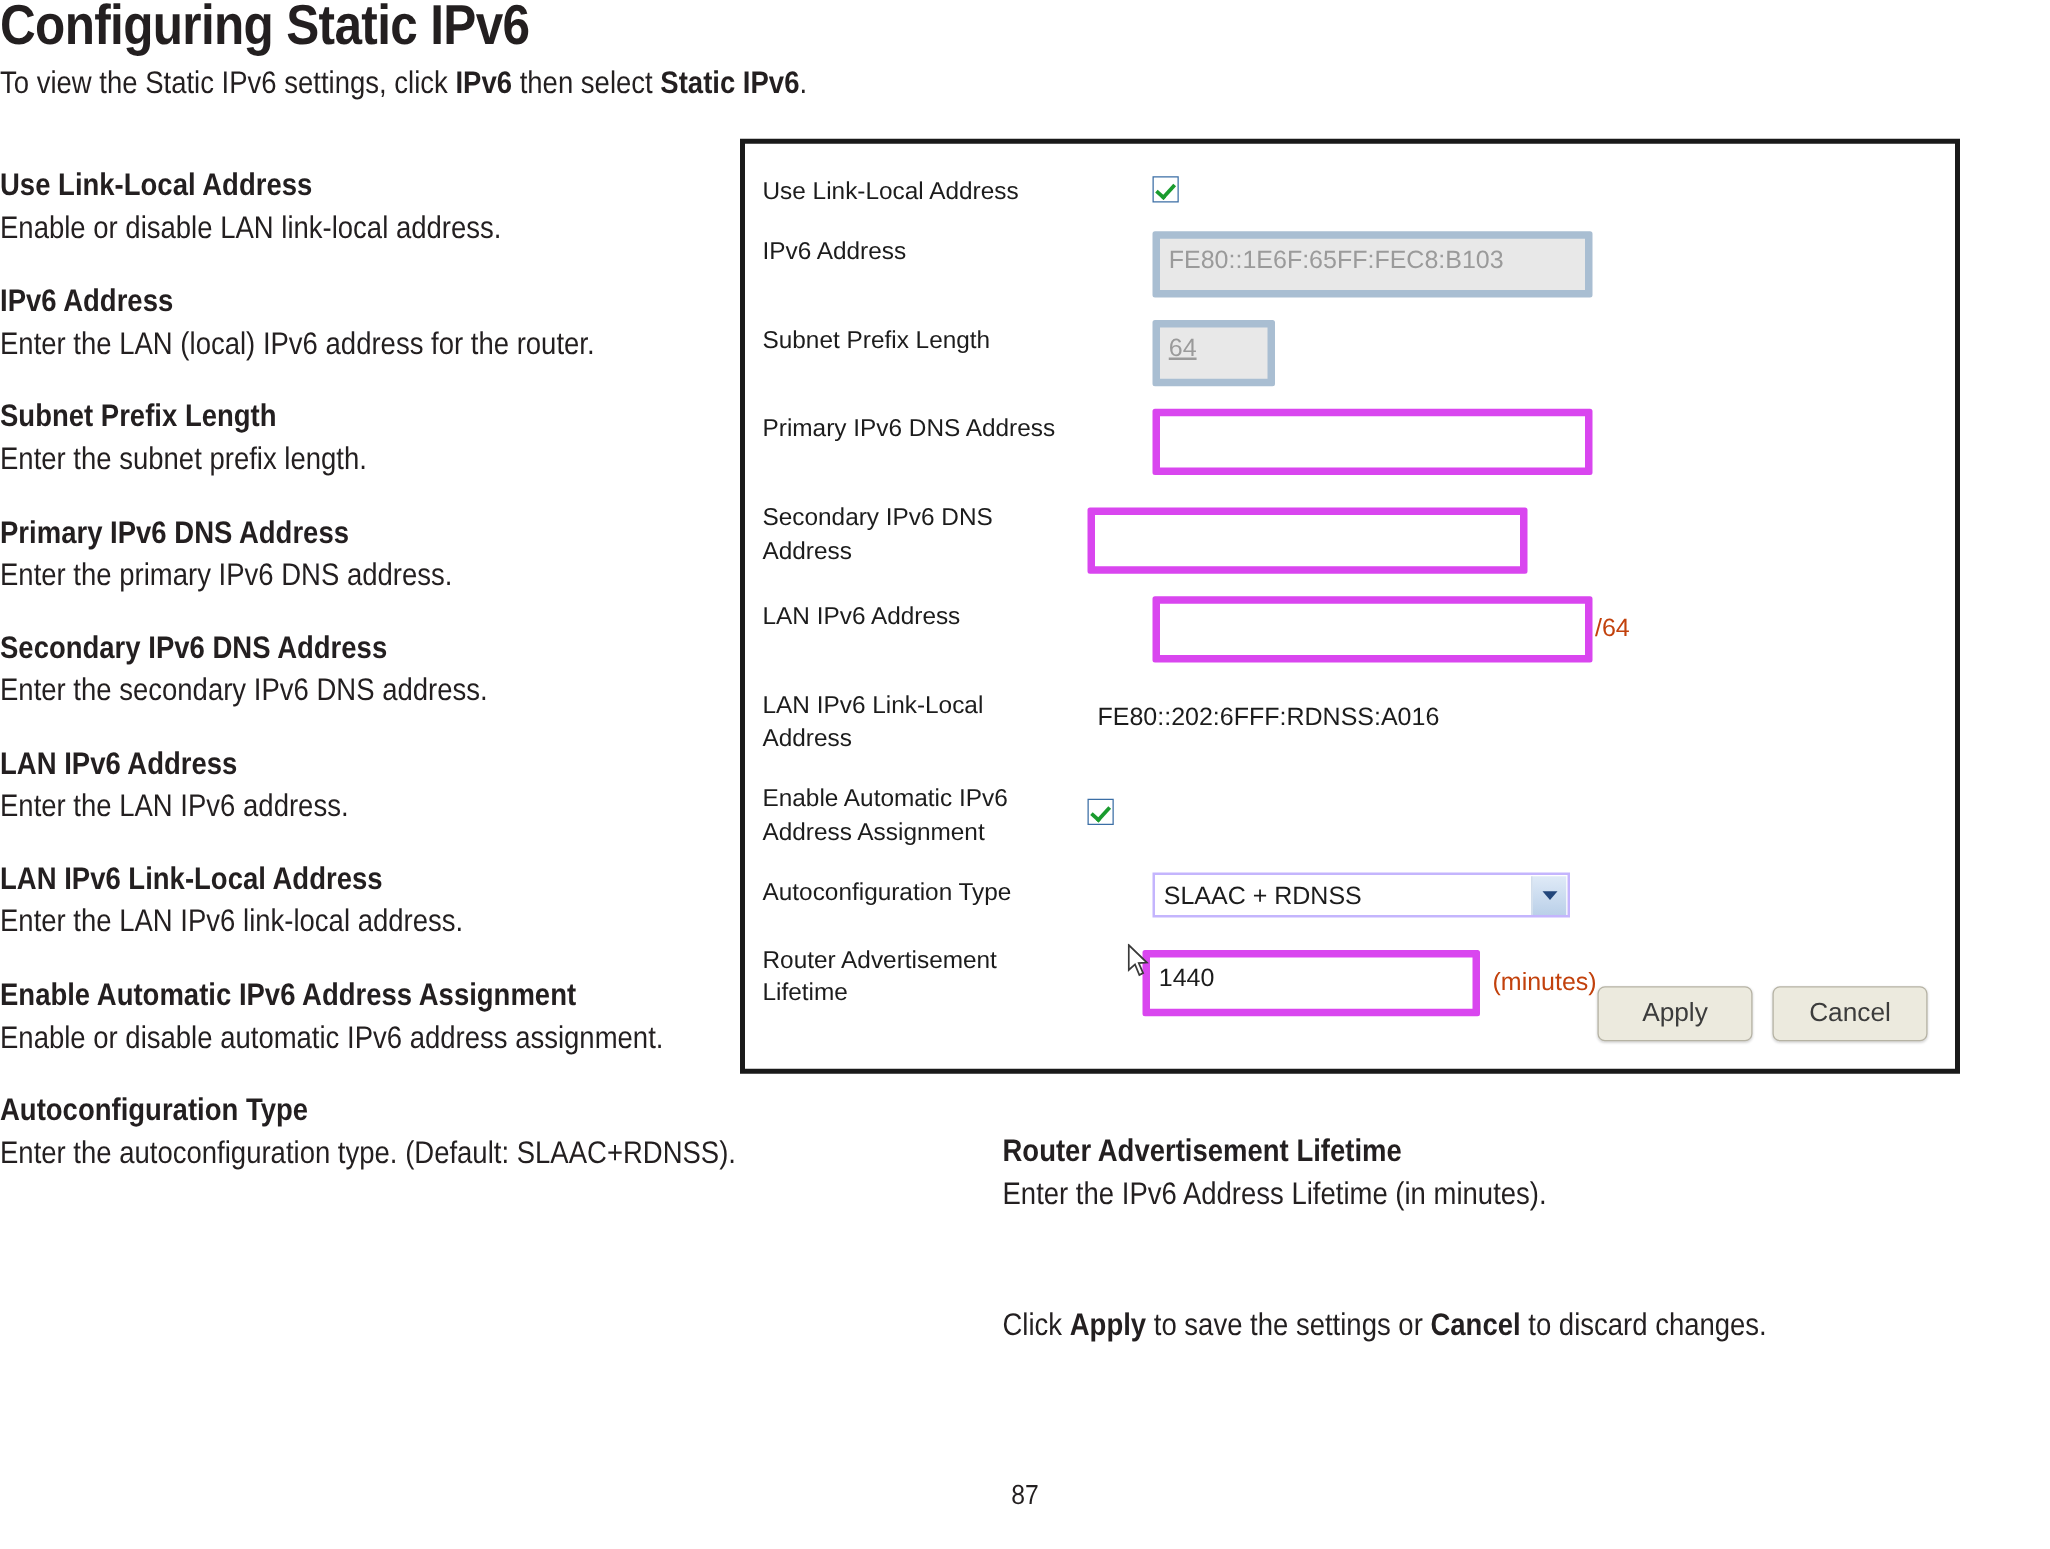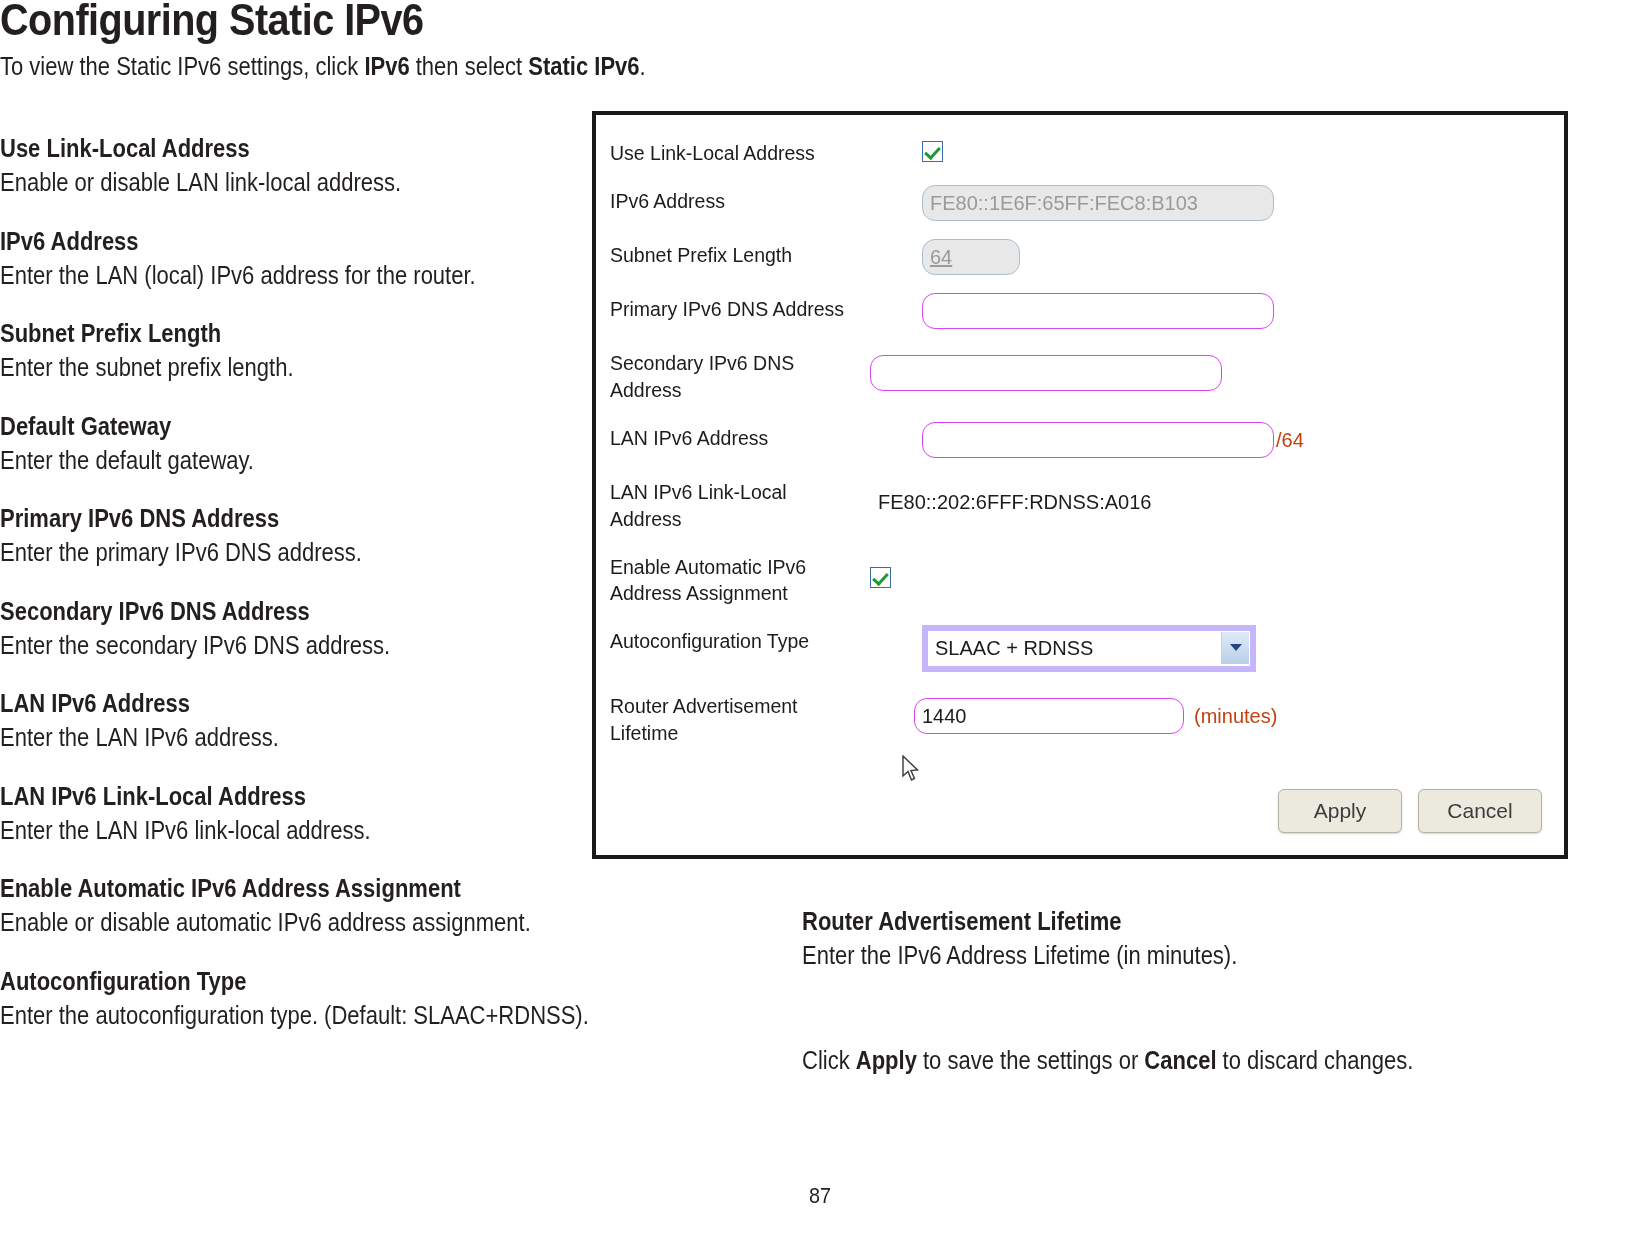--- a/index.html
+++ b/index.html
@@ -89,29 +89,29 @@
     width: 312px;
     flex: 0 0 312px;
     line-height: 1.38;
     padding-top: 3px;
     color: #1c1c1c;
   }
   .fctl { position: relative; flex: 1 1 auto; }
 
   .tbox {
     display: inline-block;
-    height: 36px;
-    border: 1px solid #d946ef;
+    height: 53px;
+    border: 6px solid #d946ef;
     background: #ffffff;
     vertical-align: middle;
     line-height: 34px;
     padding: 0 7px;
     font-size: 20px;
     color: #1c1c1c;
-    border-radius: 13px;
+    border-radius: 2px;
   }
   .tbox.disabled {
     background: #e8e8e8;
     color: #9a9a9a;
     border-color: #a9bed2;
   }
   .w-long  { width: 352px; }
   .w-short { width: 98px; text-decoration: underline; }
 
   .plain {
@@ -146,22 +146,22 @@
     left: 5px; top: 2px;
     width: 6px; height: 12px;
     border: solid #1a9b2e;
     border-width: 0 3px 3px 0;
     transform: rotate(42deg);
   }
 
   .sel {
     display: inline-block;
     position: relative;
-    width: 334px; height: 47px;
-    border: 6px solid #c4b5fd;
+    width: 334px; height: 36px;
+    border: 2px solid #c4b5fd;
     background: #ffffff;
     vertical-align: middle;
     font-size: 20px;
     line-height: 34px;
     padding: 0 34px 0 7px;
     color: #1c1c1c;
     white-space: nowrap;
     overflow: hidden;
   }
   .sel-arrow {
@@ -220,24 +220,20 @@
     </div>
     <div class="entry">
       <p class="term">IPv6 Address</p>
       <p class="desc">Enter the LAN (local) IPv6 address for the router.</p>
     </div>
     <div class="entry">
       <p class="term">Subnet Prefix Length</p>
       <p class="desc">Enter the subnet prefix length.</p>
     </div>
     <div class="entry">
-      <p class="term">Default Gateway</p>
-      <p class="desc">Enter the default gateway.</p>
-    </div>
-    <div class="entry">
       <p class="term">Primary IPv6 DNS Address</p>
       <p class="desc">Enter the primary IPv6 DNS address.</p>
     </div>
     <div class="entry">
       <p class="term">Secondary IPv6 DNS Address</p>
       <p class="desc">Enter the secondary IPv6 DNS address.</p>
     </div>
     <div class="entry">
       <p class="term">LAN IPv6 Address</p>
       <p class="desc">Enter the LAN IPv6 address.</p>

